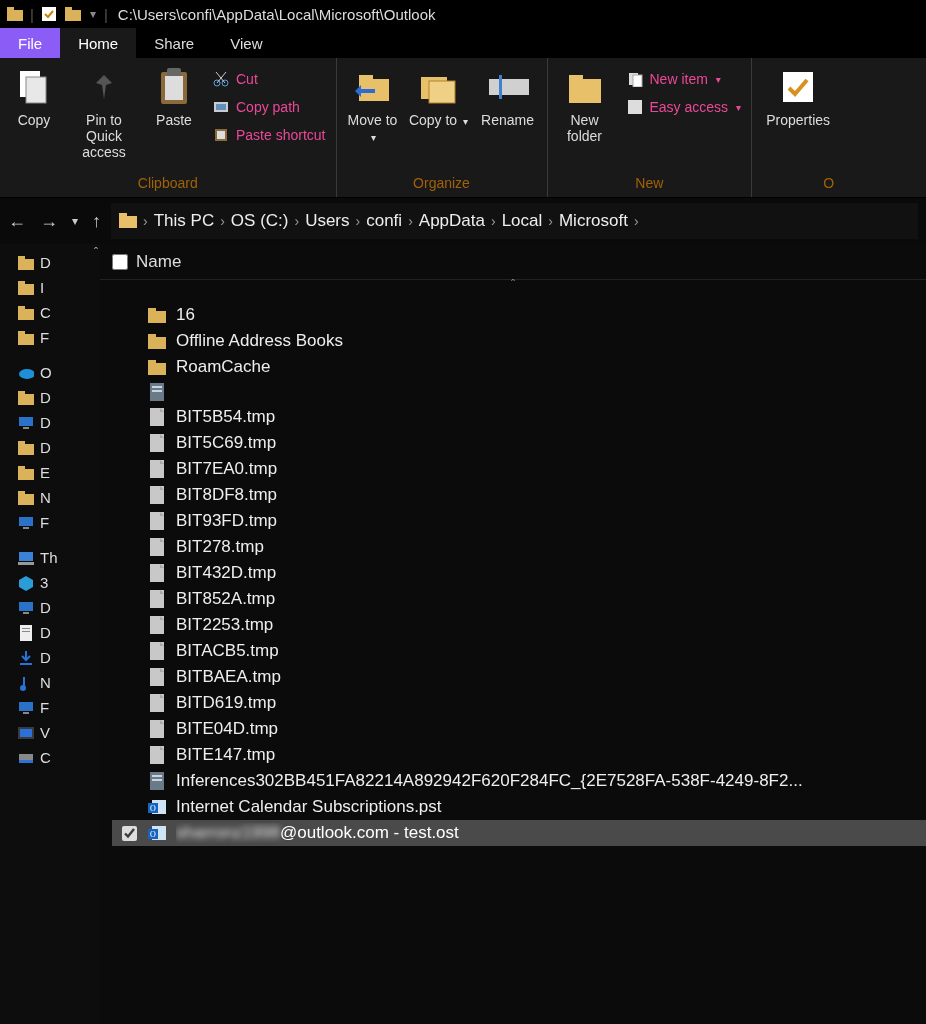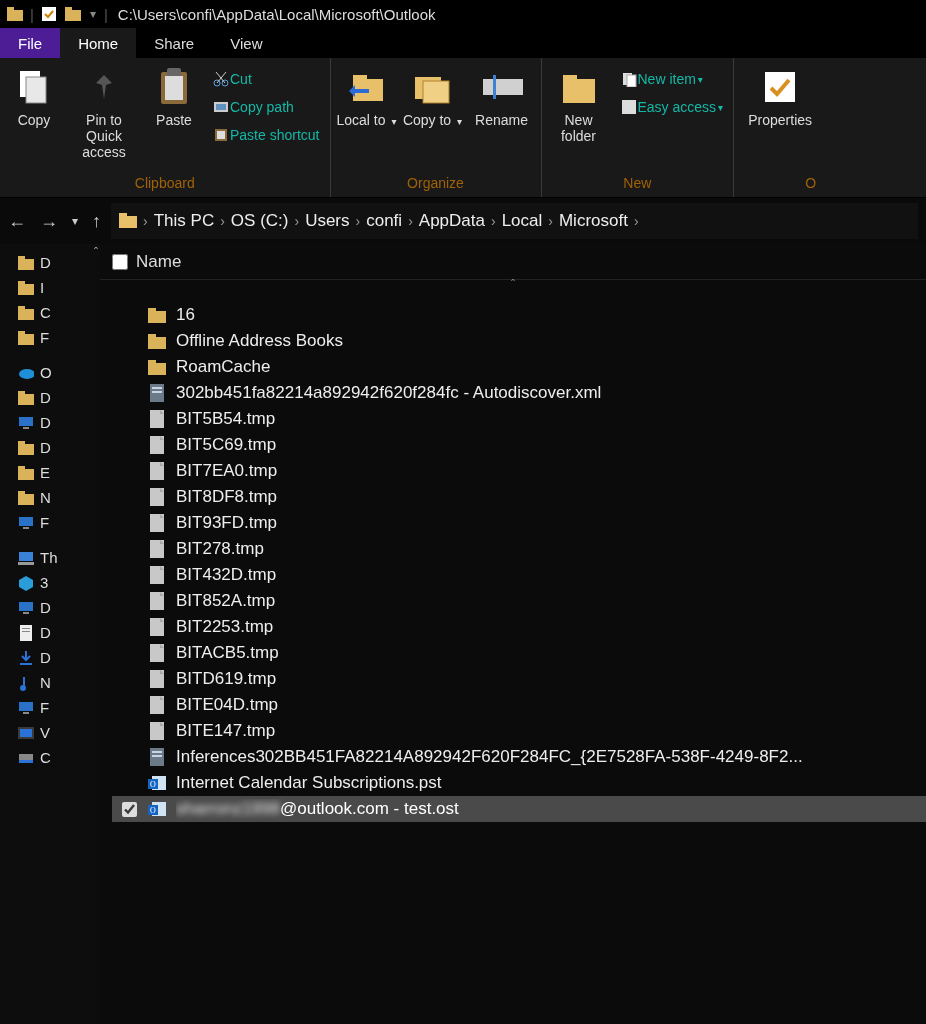--- a/index.html
+++ b/index.html
@@ -33,21 +33,21 @@
     height: 30px;
     align-items: stretch;
   }
   .tab {
     padding: 4px 18px;
     color: #ddd;
     font-size: 15px;
     display: flex; align-items: center;
     cursor: pointer;
   }
-  .tab.file { background:#4c1d95; color:#fff; }
+  .tab.file { background:#8b5cf6; color:#fff; }
   .tab.active { background:#191919; color:#fff; }
   
   .ribbon {
     background:#191919;
     display:flex;
     height:140px;
     border-bottom:1px solid #000;
   }
   .ribbon-group {
     display:flex;
@@ -58,21 +58,21 @@
   .ribbon-group:last-child { border-right:none;justify-content:flex-end; }
   .ribbon-group-body { display:flex; gap:6px; flex:1; }
   .ribbon-group-label { text-align:center; color:#a16207; font-size:14px; padding:2px 0 4px 0; }
   .big-btn {
     display:flex; flex-direction:column; align-items:center; justify-content:flex-start;
     width:72px; gap:4px; cursor:pointer; padding-top:4px;
     color:#ddd; font-size:14px; text-align:center;
   }
   .big-btn .icon-box { width:42px; height:42px; display:flex; align-items:center; justify-content:center; }
   .small-btn-stack { display:flex; flex-direction:column; gap:6px; justify-content:flex-start; padding-top:6px; }
-  .small-btn { display:flex; align-items:center; color:#14b8a6; font-size:14px; cursor:pointer; padding:2px 4px; white-space:nowrap;}
+  .small-btn { display:flex; align-items:center; gap:6px; color:#ec4899; font-size:14px; cursor:pointer; padding:2px 4px; white-space:nowrap;}
   .small-btn .si { width:18px; height:18px; display:flex; align-items:center; justify-content:center; }
   .caret { font-size:10px; margin-left:2px; }
   
   .navbar {
     display:flex; align-items:center; height:46px; background:#0a0a0a; gap:10px; padding:0 8px;
   }
   .nav-arrows { display:flex; align-items:center; gap:14px; color:#ccc; }
   .nav-arrows span { cursor:pointer; font-size:18px; }
   .breadcrumb-box {
     flex:1; display:flex; align-items:center; background:#111; height:36px; padding:0 8px; gap:6px; overflow:hidden;
@@ -213,21 +213,21 @@
   <div class="ribbon-group">
     <div class="ribbon-group-body">
       <div class="big-btn" style="width:60px">
         <div class="icon-box">
           <svg width="40" height="36">
               <rect x="6" y="10" width="30" height="22" fill="#e8c069"></rect>
               <rect x="6" y="6" width="14" height="6" fill="#e8c069"></rect>
               <path d="M22 20 L8 20 L8 16 L2 22 L8 28 L8 24 L22 24 Z" fill="#2a6bd8"></path>
             </svg>
         </div>
-        <span><span>Local to</span> <span class="caret">▾</span></span>
+        <span><span>Move to</span> <span class="caret">▾</span></span>
       </div>
       <div class="big-btn" style="width:60px">
         <div class="icon-box">
           <svg width="40" height="36">
               <rect x="2" y="8" width="26" height="22" fill="#e8c069"></rect>
               <rect x="10" y="12" width="26" height="22" fill="#f0d084" stroke="#b08030"></rect>
             </svg>
         </div>
         <span><span>Copy to</span> <span class="caret">▾</span></span>
       </div>
@@ -556,21 +556,20 @@
         </div>
         <div class="file-row">
           <span class="cbcol"></span>
           <span class="fi">
             <svg width="16" height="18">
               <rect x="1" y="0" width="14" height="18" fill="#6a7a88"></rect>
               <rect x="3" y="3" width="10" height="2" fill="#c8d4de"></rect>
               <rect x="3" y="7" width="10" height="2" fill="#c8d4de"></rect>
             </svg>
           </span>
-          <span class="fname">302bb451fa82214a892942f620f284fc - Autodiscover.xml</span>
         </div>
         <div class="file-row">
           <span class="cbcol"></span>
           <span class="fi">
             <svg width="16" height="18">
               <rect x="1" y="0" width="14" height="18" fill="#c8c8c8"></rect>
               <polygon points="11,0 15,4 11,4" fill="#a8a8a8"></polygon>
             </svg>
           </span>
           <span class="fname">BIT5B54.tmp</span>
@@ -657,20 +656,30 @@
         </div>
         <div class="file-row">
           <span class="cbcol"></span>
           <span class="fi">
             <svg width="16" height="18">
               <rect x="1" y="0" width="14" height="18" fill="#c8c8c8"></rect>
               <polygon points="11,0 15,4 11,4" fill="#a8a8a8"></polygon>
             </svg>
           </span>
           <span class="fname">BITACB5.tmp</span>
+        </div>
+        <div class="file-row">
+          <span class="cbcol"></span>
+          <span class="fi">
+            <svg width="16" height="18">
+              <rect x="1" y="0" width="14" height="18" fill="#c8c8c8"></rect>
+              <polygon points="11,0 15,4 11,4" fill="#a8a8a8"></polygon>
+            </svg>
+          </span>
+          <span class="fname">BITBAEA.tmp</span>
         </div>
         <div class="file-row">
           <span class="cbcol"></span>
           <span class="fi">
             <svg width="16" height="18">
               <rect x="1" y="0" width="14" height="18" fill="#c8c8c8"></rect>
               <polygon points="11,0 15,4 11,4" fill="#a8a8a8"></polygon>
             </svg>
           </span>
           <span class="fname">BITD619.tmp</span>

